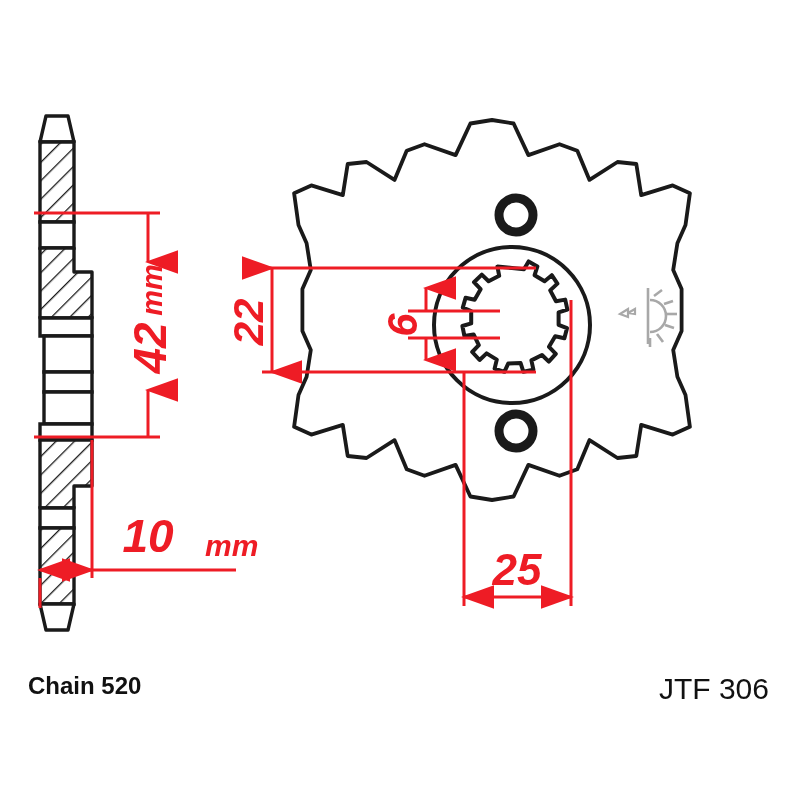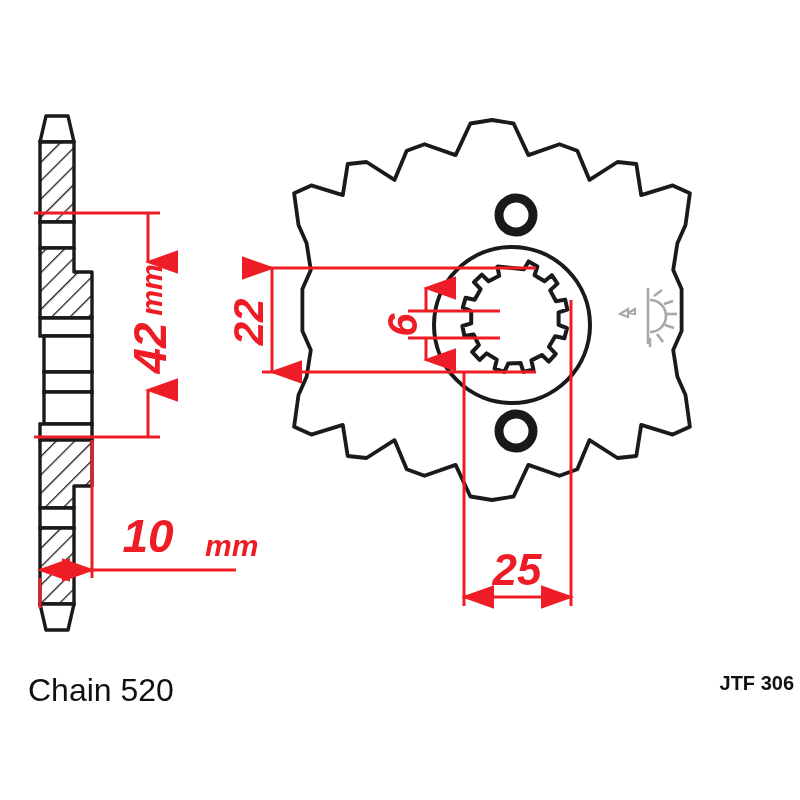--- a/index.html
+++ b/index.html
@@ -8,26 +8,26 @@
     font-family:"Liberation Sans", sans-serif;
     background:#ffffff;
   }
   #sheet{position:absolute;left:0;top:0;width:800px;height:800px;}
   #sheet svg{display:block;width:800px;height:800px;}
 
   .label-text{position:absolute;white-space:nowrap;}
 
   .lbl-chain{
     left:28px;top:672px;
-    font-size:32px;font-weight:normal;color:#111111;
+    font-size:24px;font-weight:bold;color:#111111;
     letter-spacing:0px;
   }
   .lbl-part{
-    right:6px;top:672px;
-    font-size:20px;font-weight:bold;color:#111111;
+    right:31px;top:672px;
+    font-size:30px;font-weight:normal;color:#111111;
   }
 </style>
 </head>
 <body>
 
 <div id="sheet">
 <svg viewBox="0 0 800 800" xmlns="http://www.w3.org/2000/svg">
   <defs>
 
     <pattern id="hatch" width="13" height="13" patternUnits="userSpaceOnUse" patternTransform="rotate(45)">

